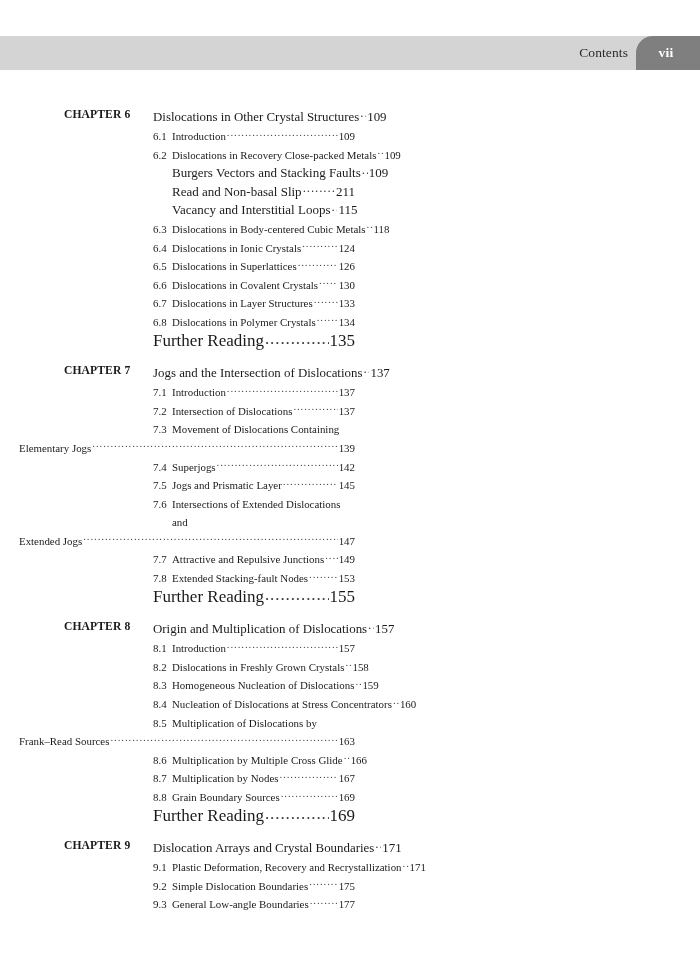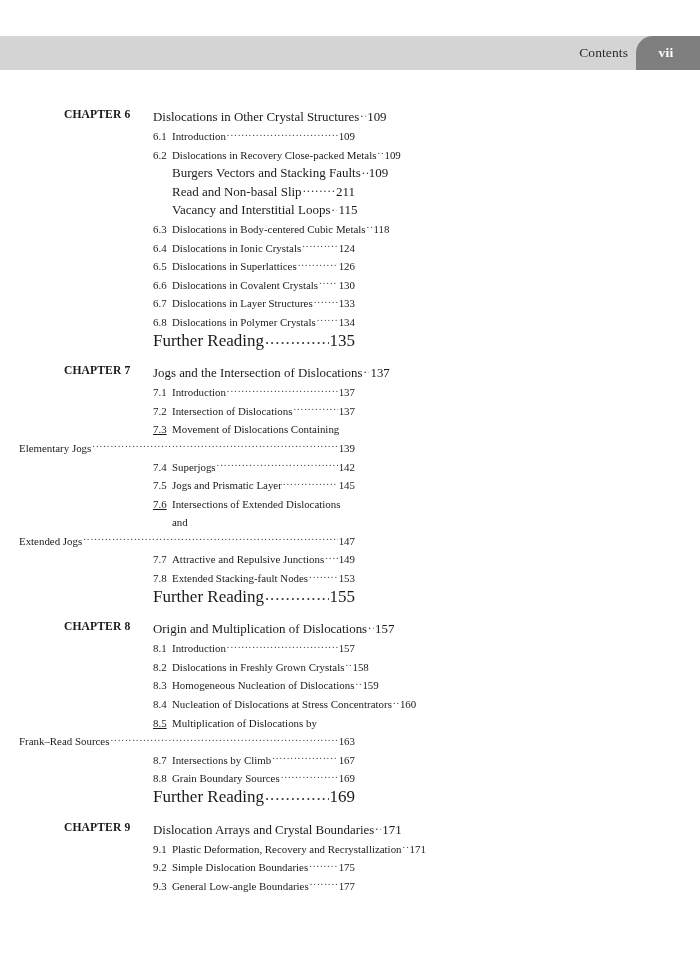--- a/index.html
+++ b/index.html
@@ -91,21 +91,21 @@
 
   
   .further-row {
     margin-left:153px; margin-right:201px;
     font-size:17px;
     line-height:18.6px;
   }
 
   
   .wrap-first { display:flex; align-items:baseline; }
-  .wrap-first .num { width:19px; flex:0 0 auto;text-decoration:underline; }
+  .wrap-first .num { width:19px; flex:0 0 auto; }
   .wrap-second { margin-left:19px; }
 </style>
 </head>
 <body>
 
 <div id="page">
 
   <div id="header">
     <div id="header-bar"></div>
     <div id="header-label">Contents</div>
@@ -292,22 +292,28 @@
         <div class="section-row wrap-first">
           <span class="num">8.5</span>
           <span class="txt">Multiplication of Dislocations by</span>
         </div>
         <div class="entry section-row wrap-second">
           <span class="txt">Frank–Read Sources</span>
           <span class="leader"></span>
           <span class="pg">163</span>
         </div>
         <div class="entry section-row">
+          <span class="num">8.6</span>
+          <span class="txt">Multiplication by Multiple Cross Glide</span>
+          <span class="leader"></span>
+          <span class="pg">166</span>
+        </div>
+        <div class="entry section-row">
           <span class="num">8.7</span>
-          <span class="txt">Intersections by Climb</span>
+          <span class="txt">Multiplication by Nodes</span>
           <span class="leader"></span>
           <span class="pg">167</span>
         </div>
         <div class="entry section-row">
           <span class="num">8.8</span>
           <span class="txt">Grain Boundary Sources</span>
           <span class="leader"></span>
           <span class="pg">169</span>
         </div>
         <div class="entry further-row">

